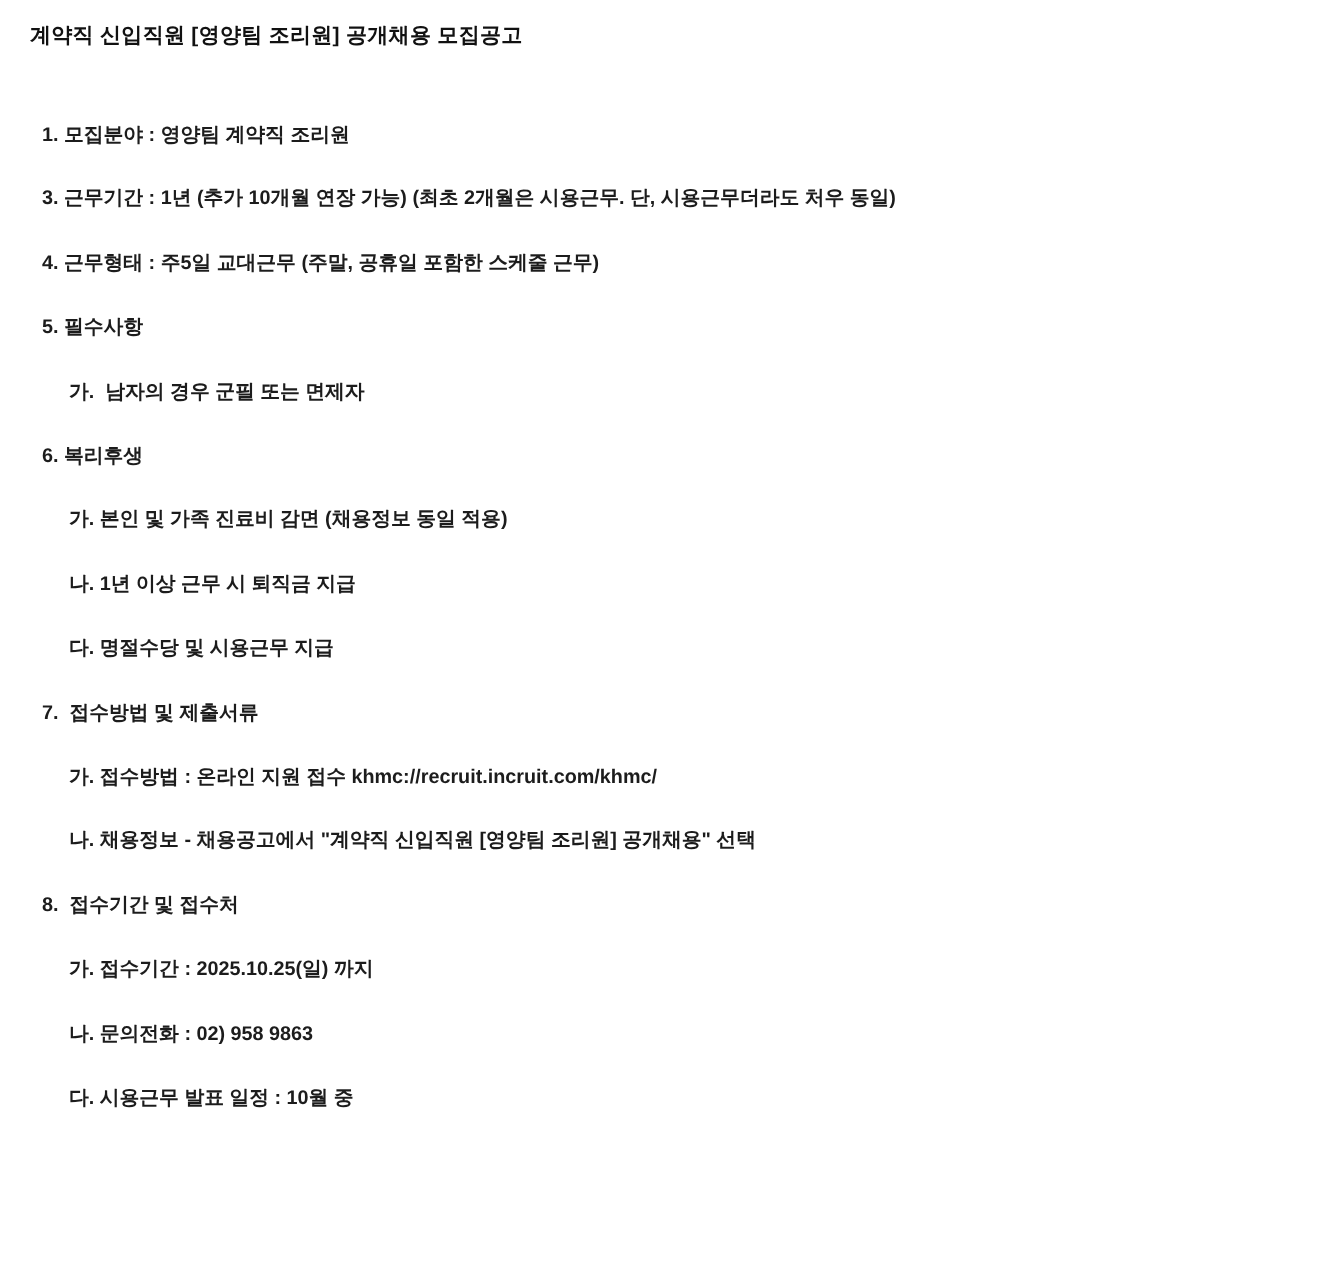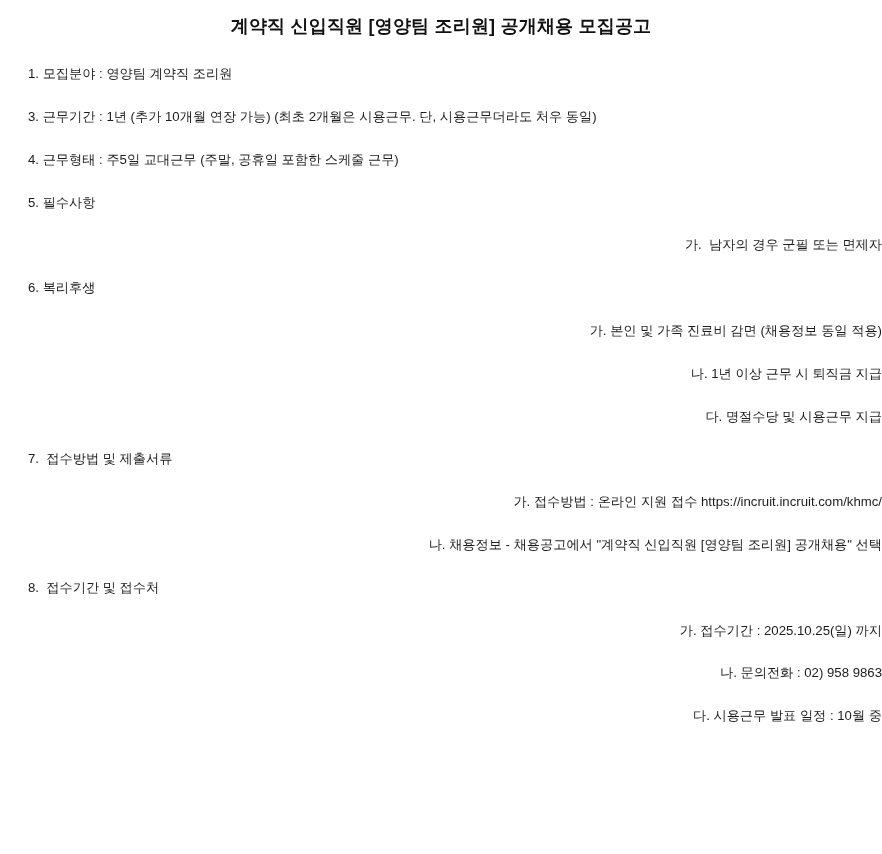--- a/index.html
+++ b/index.html
@@ -15,69 +15,68 @@
     overflow: hidden;
   }
   .page {
     position: relative;
     width: 882px;
     height: 854px;
     box-sizing: border-box;
     padding: 0;
   }
   .doc-title {
-    text-align: center;
-    font-size: 18px;
+    font-size: 14px;
     font-weight: bold;
     letter-spacing: 0.2px;
     color: #111111;
     margin: 14px 0 0 0;
     padding: 0 20px;
     line-height: 1.4;
   }
   .body-block {
-    margin-top: 25px;
+    margin-top: 46px;
     padding: 0 0 0 28px;
+    font-weight: bold;
   }
   .line {
     font-size: 13.2px;
     line-height: 1.5;
     color: #1c1c1c;
     white-space: pre-wrap;
   }
   
   .lvl0 {
     margin: 0 0 23px 0;
     padding-left: 0px;
   }
   .lvl1 {
     margin: 0 0 23px 0;
     padding-left: 18px;
-    text-align: right;
   }
 </style>
 </head>
 <body>
 
 <div class="page">
 
   <h1 class="doc-title">계약직  신입직원 [영양팀 조리원] 공개채용 모집공고</h1>
 
   <div class="body-block">
     <div class="line lvl0">1. 모집분야 : 영양팀 계약직 조리원</div>
     <div class="line lvl0">3. 근무기간 : 1년 (추가 10개월 연장 가능) (최초 2개월은 시용근무. 단, 시용근무더라도 처우 동일)</div>
     <div class="line lvl0">4. 근무형태 : 주5일 교대근무 (주말, 공휴일 포함한 스케줄 근무)</div>
     <div class="line lvl0">5. 필수사항</div>
     <div class="line lvl1">가.  남자의 경우 군필 또는 면제자</div>
     <div class="line lvl0">6. 복리후생</div>
     <div class="line lvl1">가. 본인 및 가족 진료비 감면 (채용정보 동일 적용)</div>
     <div class="line lvl1">나. 1년 이상 근무 시 퇴직금 지급</div>
     <div class="line lvl1">다. 명절수당 및 시용근무 지급</div>
     <div class="line lvl0">7.  접수방법 및 제출서류</div>
-    <div class="line lvl1 link-line">가. 접수방법 : 온라인 지원 접수 https://incruit.incruit.com/khmc/</div>
+    <div class="line lvl1 link-line">가. 접수방법 : 온라인 지원 접수 khmc://recruit.incruit.com/khmc/</div>
     <div class="line lvl1">나. 채용정보 - 채용공고에서 "계약직 신입직원 [영양팀 조리원] 공개채용" 선택</div>
     <div class="line lvl0">8.  접수기간 및 접수처</div>
     <div class="line lvl1">가. 접수기간 : 2025.10.25(일) 까지</div>
     <div class="line lvl1">나. 문의전화 : 02) 958 9863</div>
     <div class="line lvl1">다. 시용근무 발표 일정 : 10월 중</div>
 
   </div>
 
 </div>
 

